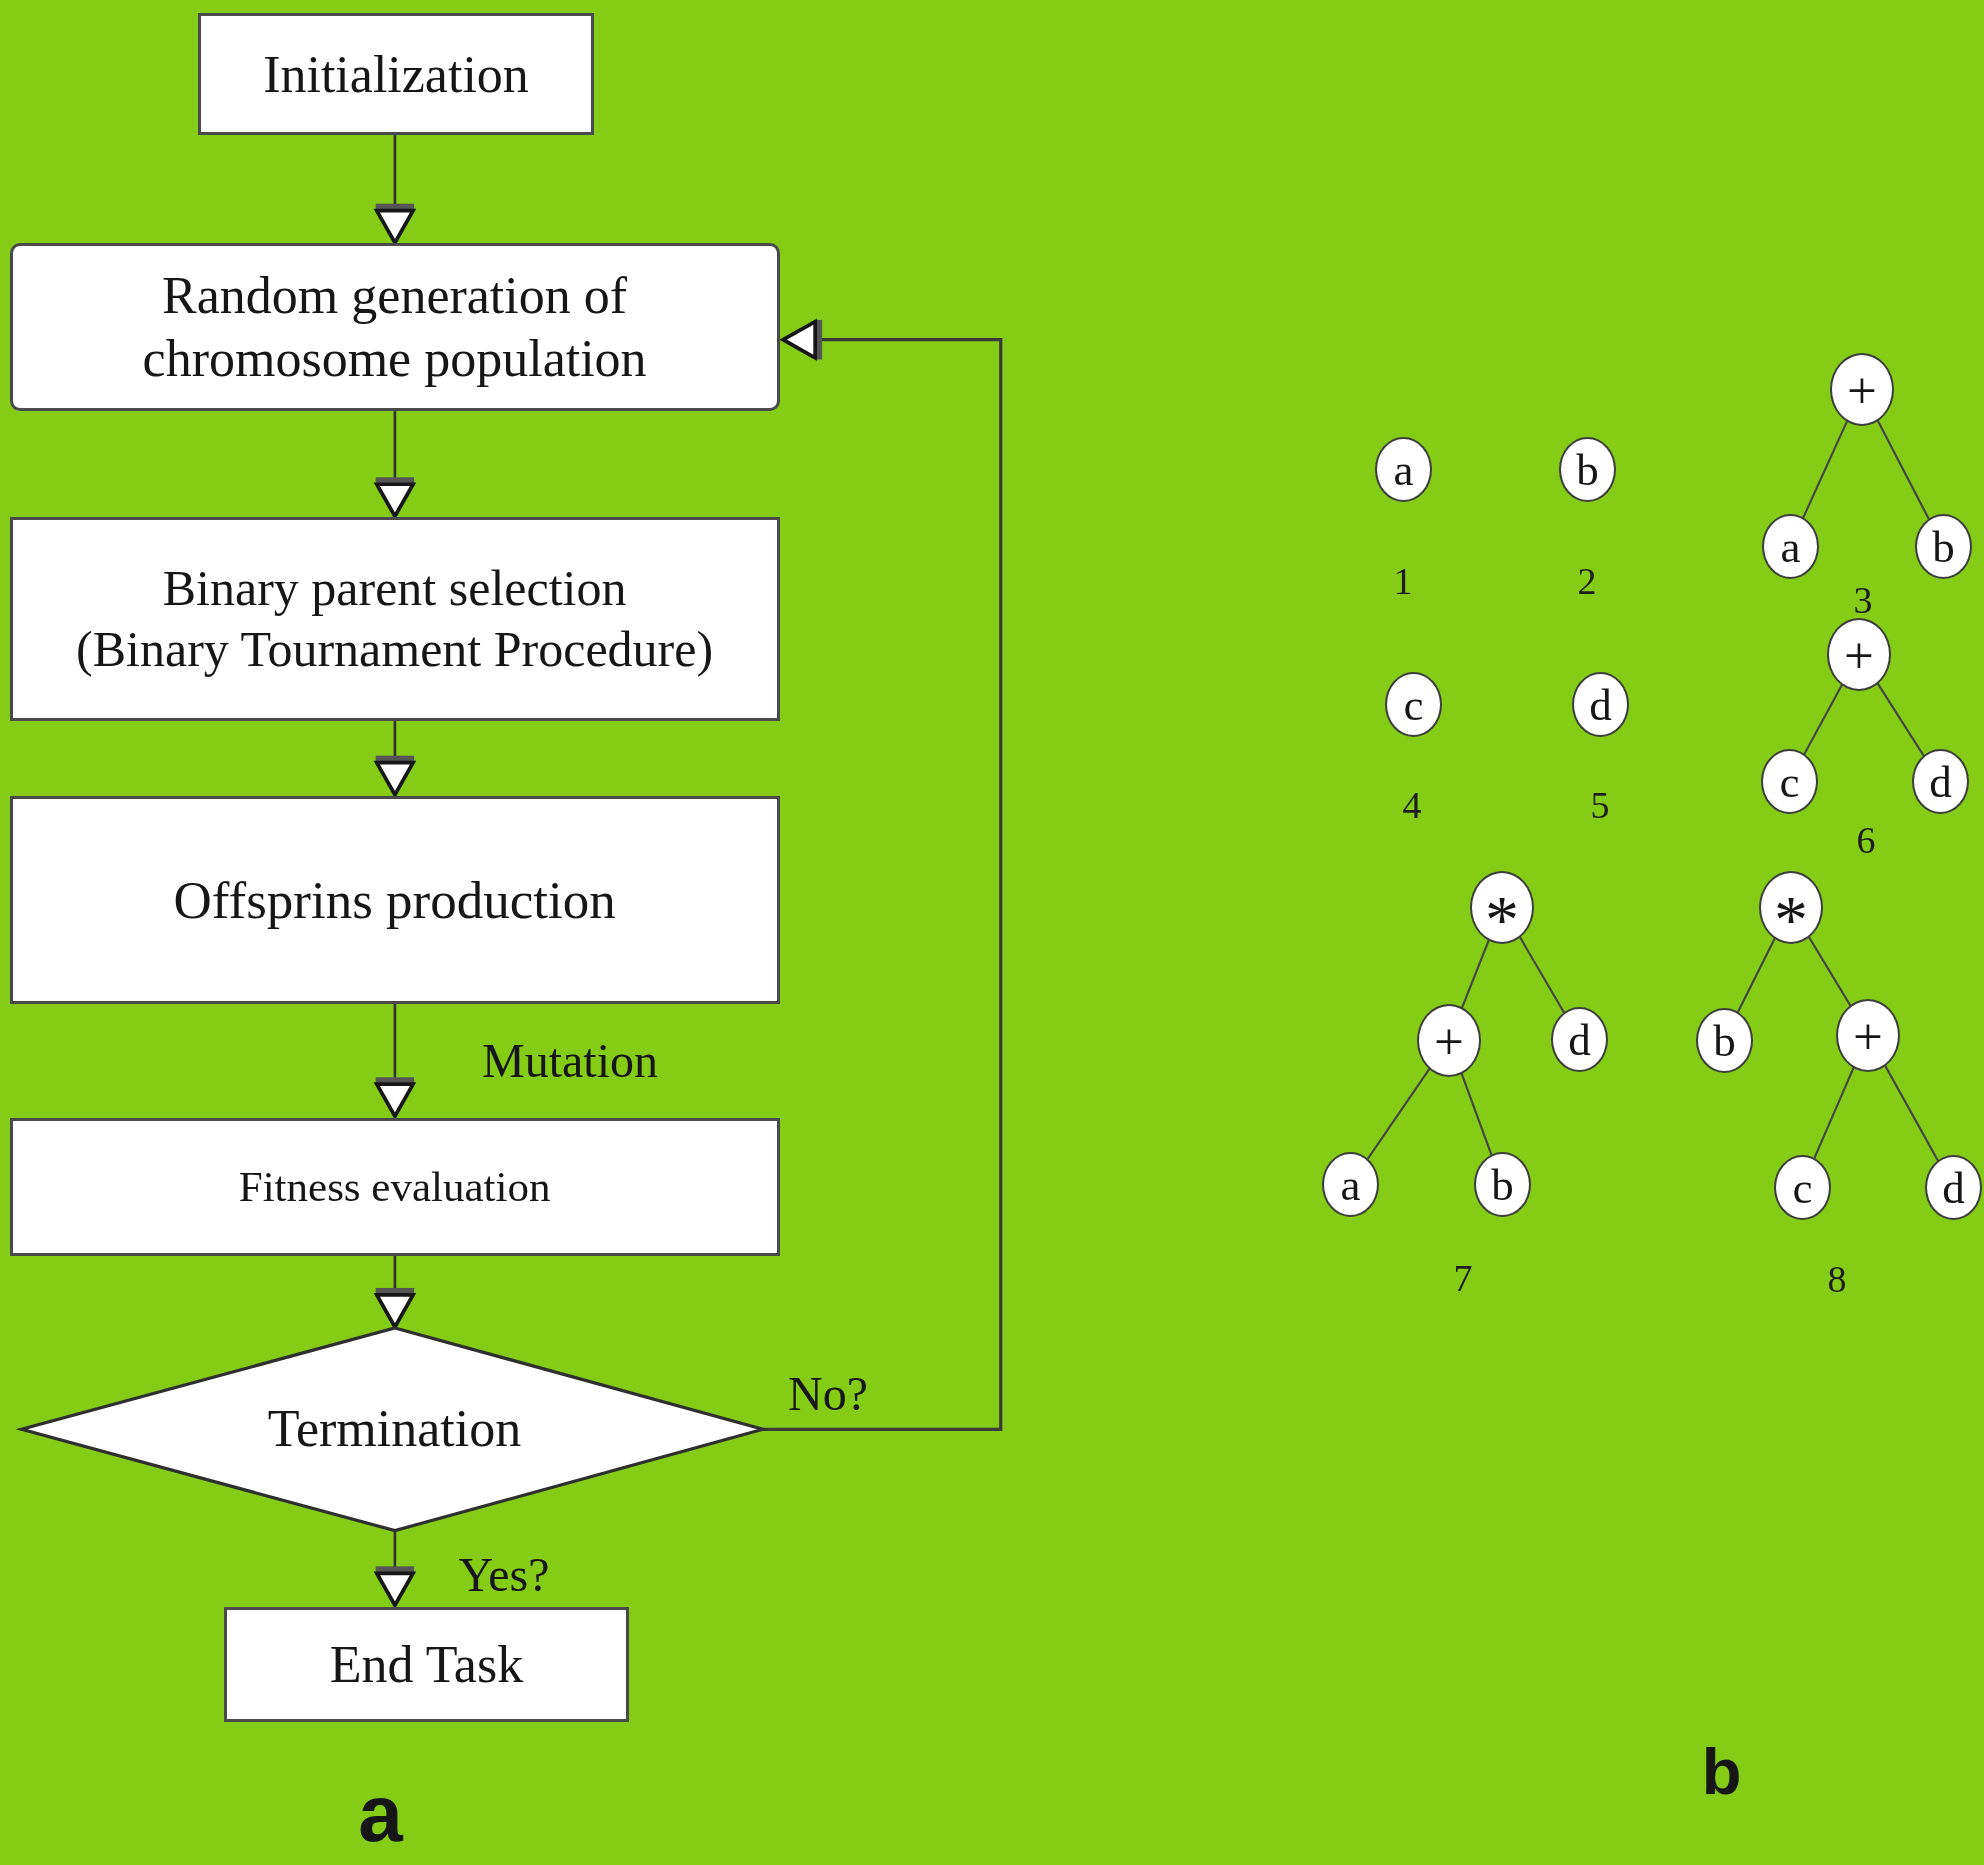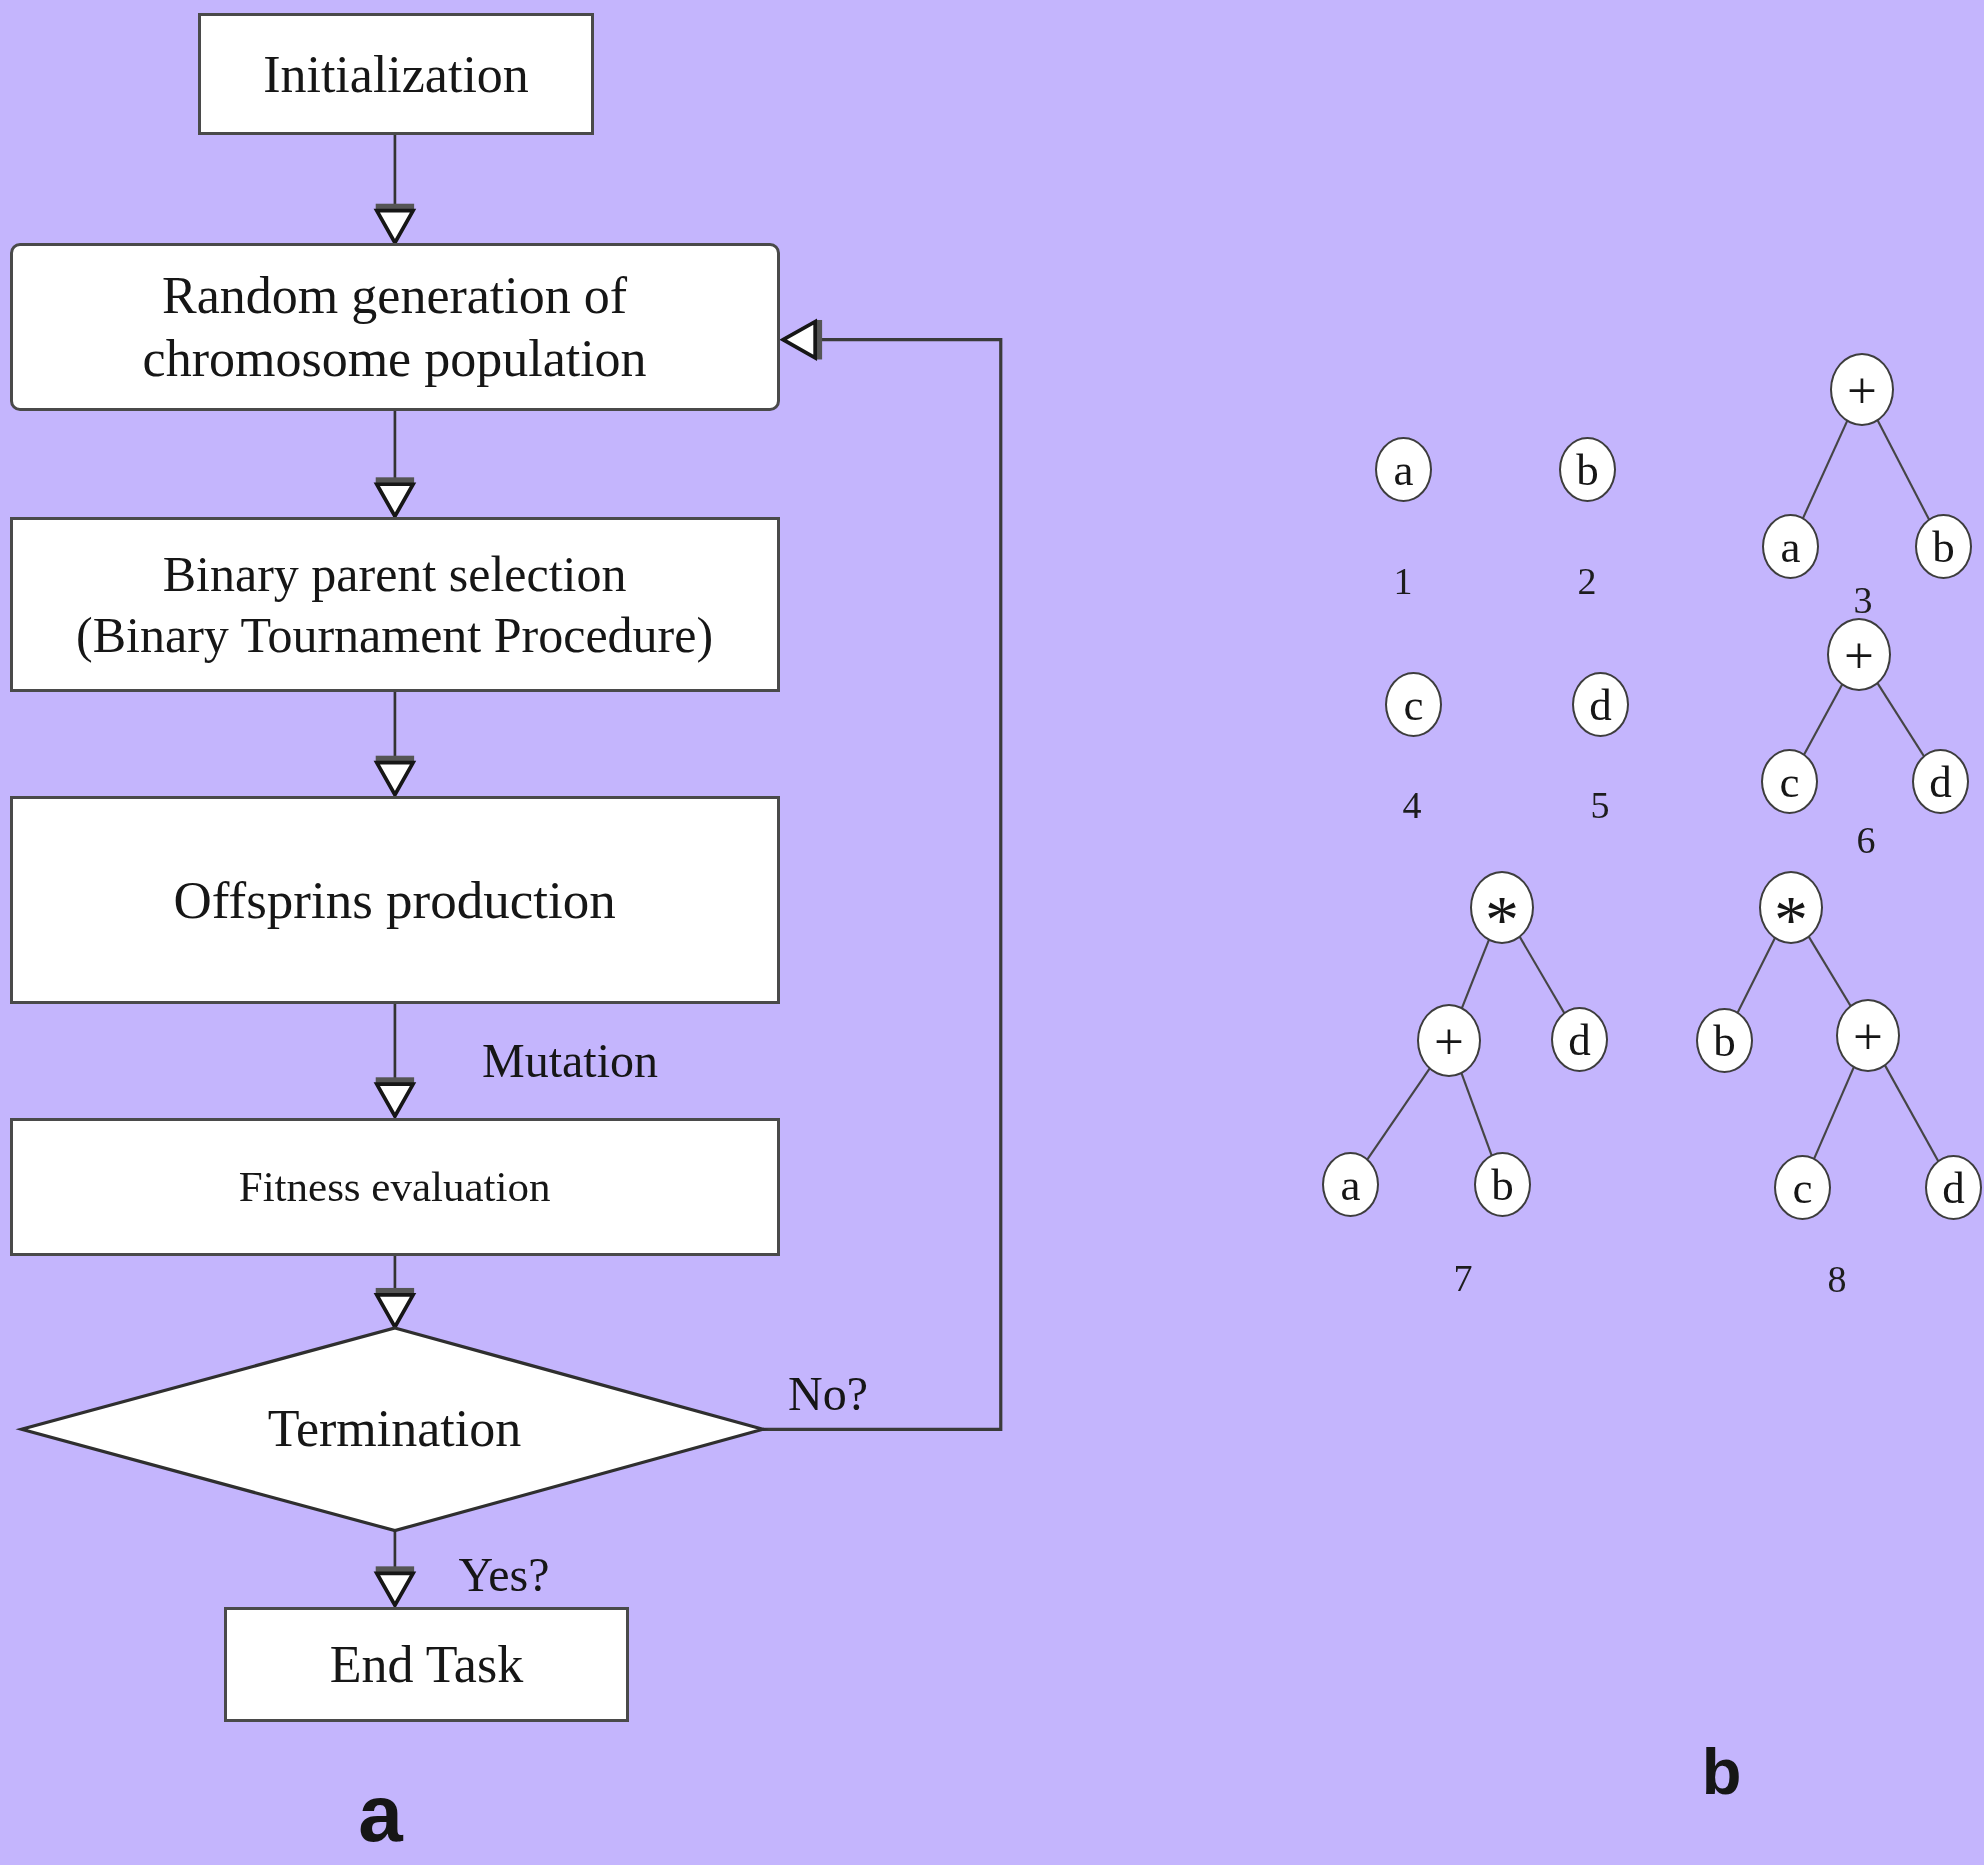--- a/index.html
+++ b/index.html
@@ -1,17 +1,17 @@
 <!DOCTYPE html>
 <html style="font-size:8.5px"><head>
 <meta charset="utf-8">
 <style>
   html,body { margin:0; padding:0; background:#ffffff; }
   #canvas {
-    position:relative; width:1985px; height:1865px; background:#c4b5fd;
+    position:relative; width:1985px; height:1865px; background:#84cc16;
     overflow:hidden; filter: blur(0.7px);
     font-family:"Liberation Serif","DejaVu Serif",serif; color:#161616;
   }
   #wires { position:absolute; left:0; top:0; z-index:1; }
   .box {
     position:absolute; box-sizing:border-box; background:#ffffff;
     border:3.2px solid #4a4a4a; display:flex; flex-direction:column;
     align-items:center; justify-content:center; text-align:center;
     z-index:2; line-height:1.22;
   }
@@ -89,21 +89,21 @@
 
   <div class="box" style="left:198px;top:13.3px;width:396px;height:122px;font-size:52px;">
     <div class="bline">Initialization</div>
   </div>
 
   <div class="box" style="left:9.6px;top:243px;width:770px;height:168px;font-size:52px;border-radius:10px;">
     <div class="bline">Random generation of</div>
     <div class="bline">chromosome population</div>
   </div>
 
-  <div class="box" style="left:9.6px;top:517px;width:770px;height:175px;font-size:50px;">
+  <div class="box" style="left:9.6px;top:517px;width:770px;height:204px;font-size:50px;">
     <div class="bline">Binary parent selection</div>
     <div class="bline">(Binary Tournament Procedure)</div>
   </div>
 
   <div class="box" style="left:9.6px;top:796px;width:770px;height:208px;font-size:53px;">
     <div class="bline">Offsprins production</div>
   </div>
 
   <div class="box" style="left:9.6px;top:1118px;width:770px;height:138px;font-size:43px;">
     <div class="bline">Fitness evaluation</div>

